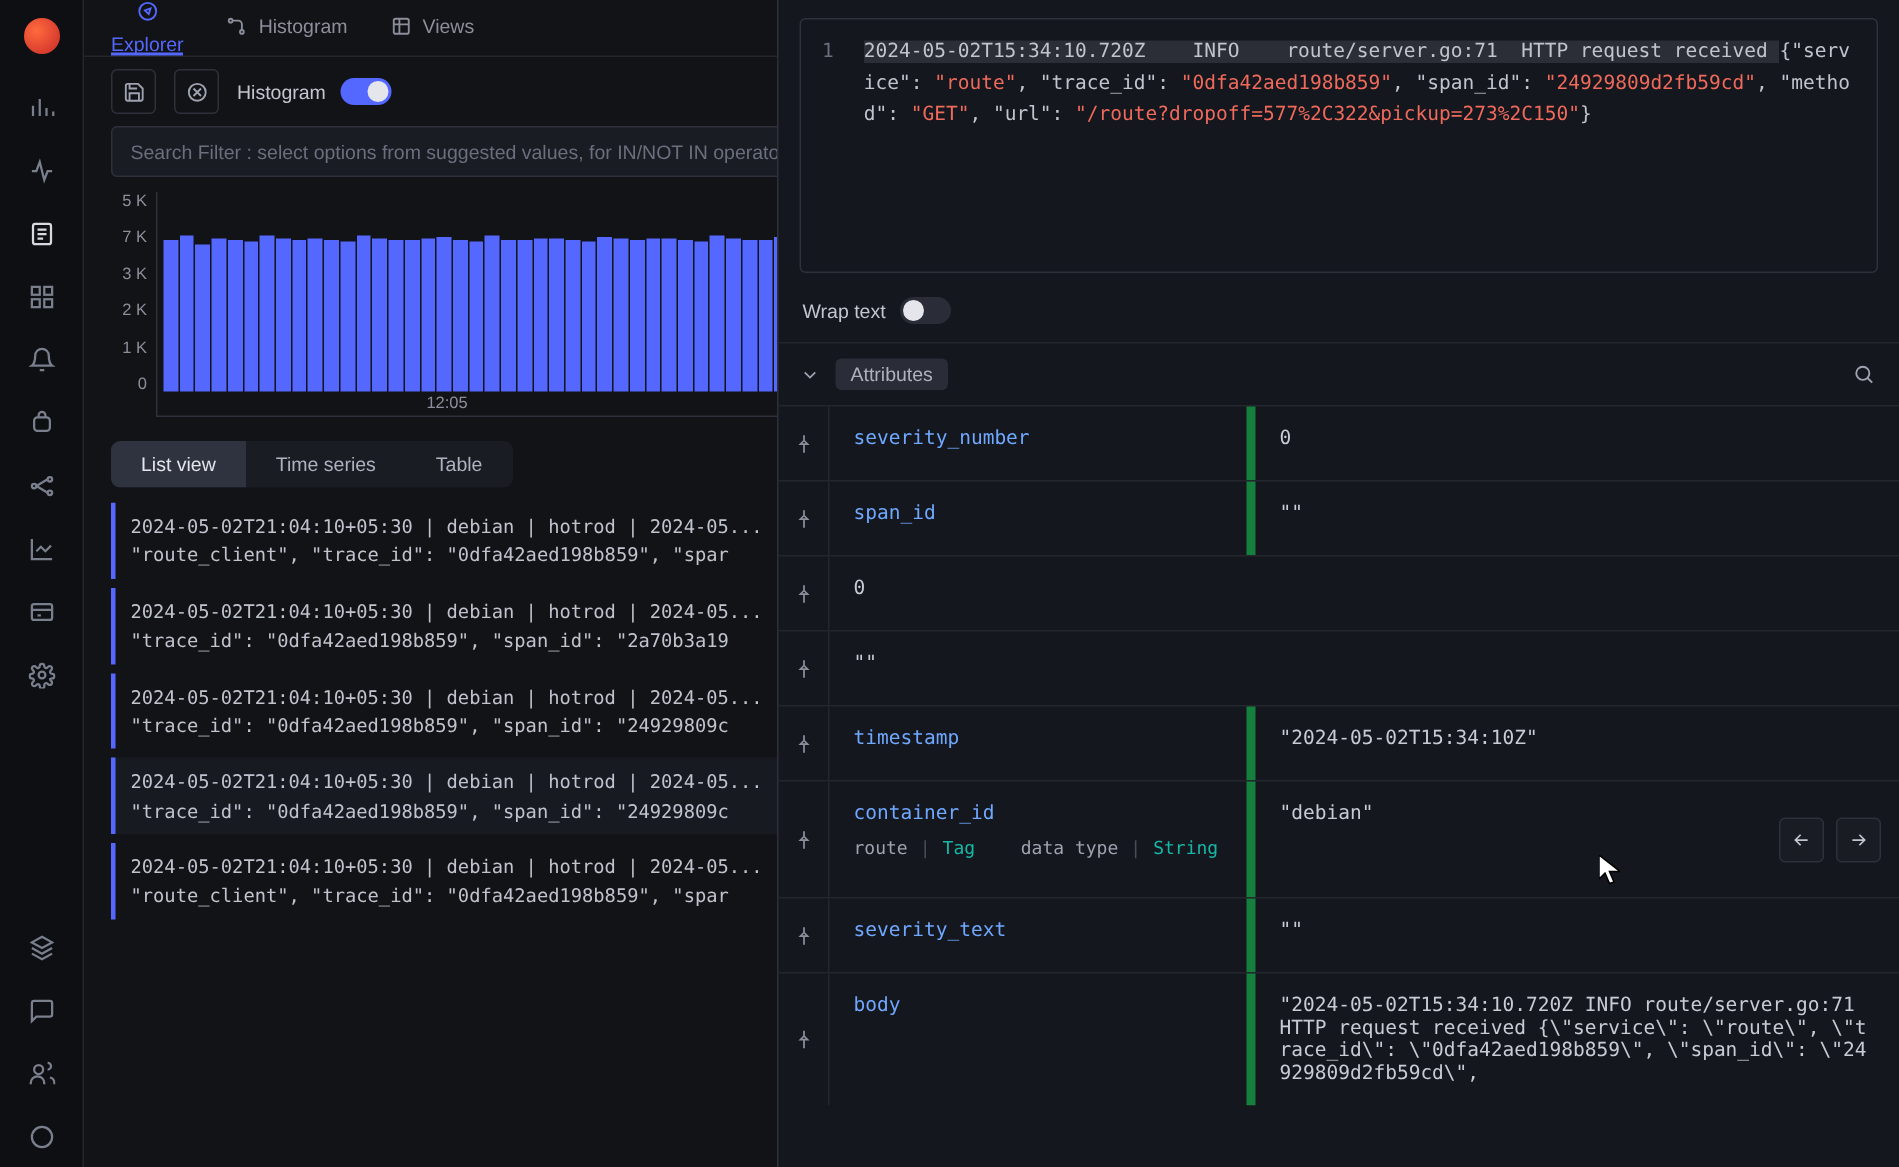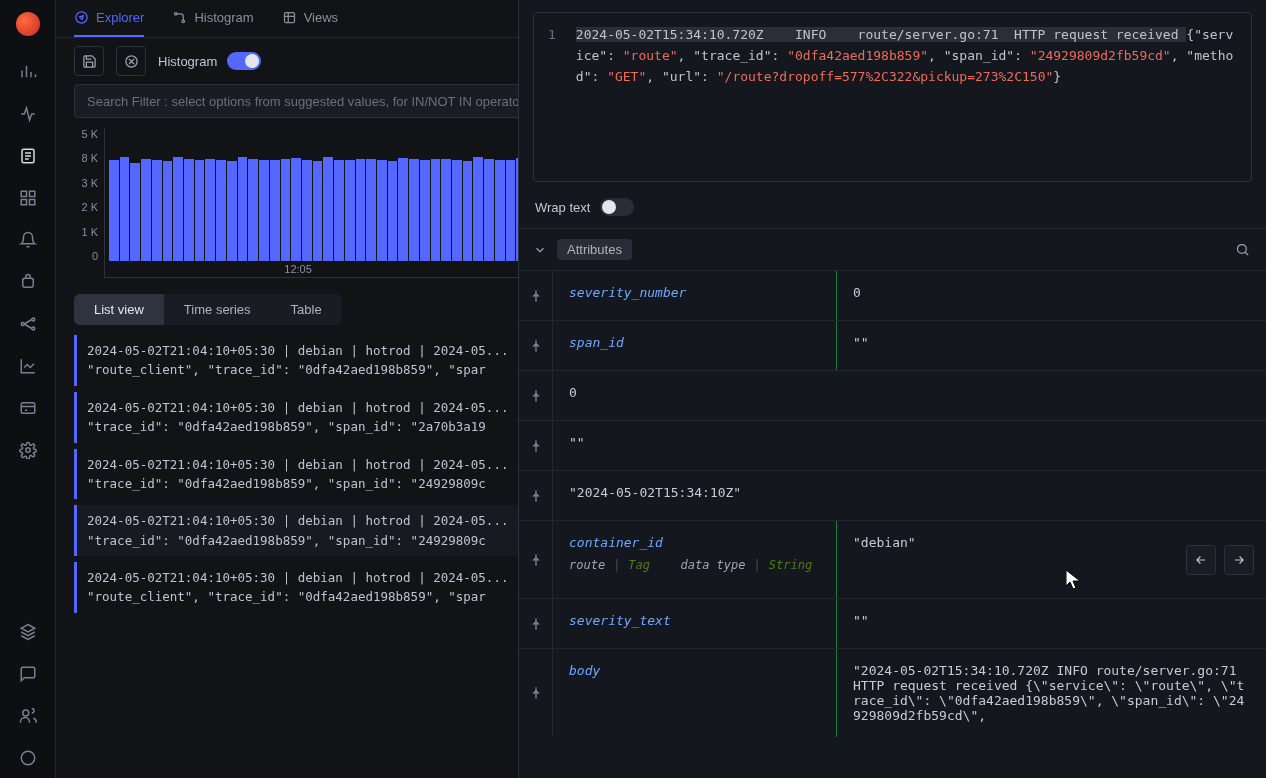--- a/index.html
+++ b/index.html
@@ -62,20 +62,21 @@
 .top-tab {
   display: flex; align-items: center; gap: 7px;
   color: #8b8f9b;
   cursor: pointer;
   height: 100%;
   border-bottom: 2px solid transparent;
 }
 .top-tab.active {
   color: #5468ff;
   border-bottom-color: #5468ff;
+  flex-direction: column;
 }
 .top-tab .ticon { width: 15px; height: 15px; display: inline-flex; }
 
 
 .toolbar {
   height: 46px;
   display: flex; align-items: center;
   padding: 0 18px;
   gap: 12px;
 }
@@ -258,29 +259,28 @@
   border-top:1px solid #24262e;
   min-height:50px;
 }
 .attr-row.tall { min-height: 78px; }
 .attr-pin {
   width:34px; display:flex; align-items:center; justify-content:center;
   color:#8b8f9b; cursor:pointer; border-right:1px solid #24262e;
 }
 .attr-key {
   width:284px; padding:14px 16px;
-  border-right:1px solid #15803d;
+  border-right:6px solid #15803d;
   color:#6fa8ff;
   font-family: ui-monospace, Menlo, Consolas, monospace;
   font-size:13px;
-  font-style:italic;
 }
 .attr-key .meta { margin-top:8px; display:flex; gap:8px; font-size:12px; color:#9ea3b0; font-family: inherit;}
 .attr-key .meta .pill-sep{ color:#4a4d58;}
-.attr-key .meta .tag-v{ color:#4d7c0f;}
+.attr-key .meta .tag-v{ color:#14b8a6;}
 .attr-val {
   flex:1; padding:14px 16px;
   color:#c7cbd4;
   font-family: ui-monospace, Menlo, Consolas, monospace;
   font-size:13px;
   position:relative;
   word-break: break-all;
 }
 .attr-val .row-actions{
   position:absolute; right:12px; top:50%; transform:translateY(-50%);
@@ -444,21 +444,21 @@
     </div>
 
     <div class="search-row">
       <input class="search-input" placeholder="Search Filter : select options from suggested values, for IN/NOT IN operator..." style="">
     </div>
 
     <div class="histo">
       <div class="histo-inner">
         <div class="y-axis" id="y-axis">
             <div>5 K</div>
-            <div>8 K</div>
+            <div>7 K</div>
             <div>3 K</div>
             <div>2 K</div>
             <div>1 K</div>
             <div>0</div>
           </div>
         <div class="plot">
           <div class="bars" id="bars">
               <div class="b" style="height: 76%;"></div>
               <div class="b" style="height: 78%;"></div>
               <div class="b" style="height: 74%;"></div>
@@ -654,20 +654,21 @@
                 </svg>
               </div>
               <div class="attr-val">""</div>
             </div>
             <div class="attr-row">
               <div class="attr-pin">
                 <svg width="14" height="14" viewBox="0 0 24 24" fill="none" stroke="currentColor" stroke-width="2">
                   <path d="M12 2v6l4 4H8l4-4V2zM12 12v10"></path>
                 </svg>
               </div>
+              <div class="attr-key">timestamp</div>
               <div class="attr-val">"2024-05-02T15:34:10Z"</div>
             </div>
             <div class="attr-row tall">
               <div class="attr-pin">
                 <svg width="14" height="14" viewBox="0 0 24 24" fill="none" stroke="currentColor" stroke-width="2">
                   <path d="M12 2v6l4 4H8l4-4V2zM12 12v10"></path>
                 </svg>
               </div>
               <div class="attr-key">container_id<div class="meta"><span>route</span><span class="pill-sep">|</span><span class="tag-v">Tag</span>&nbsp;&nbsp;<span>data type</span><span class="pill-sep">|</span><span class="tag-v">String</span></div></div>
               <div class="attr-val">"debian"<div class="row-actions">

